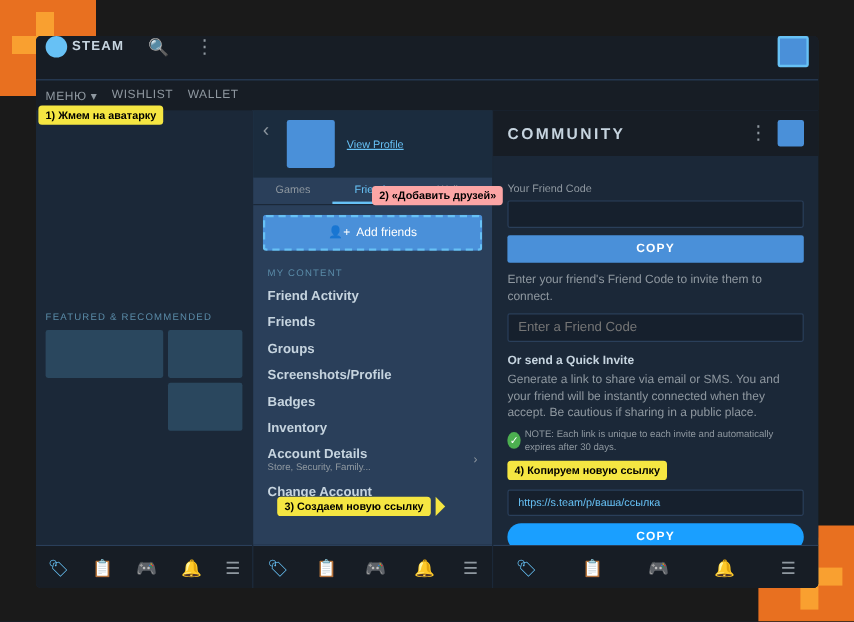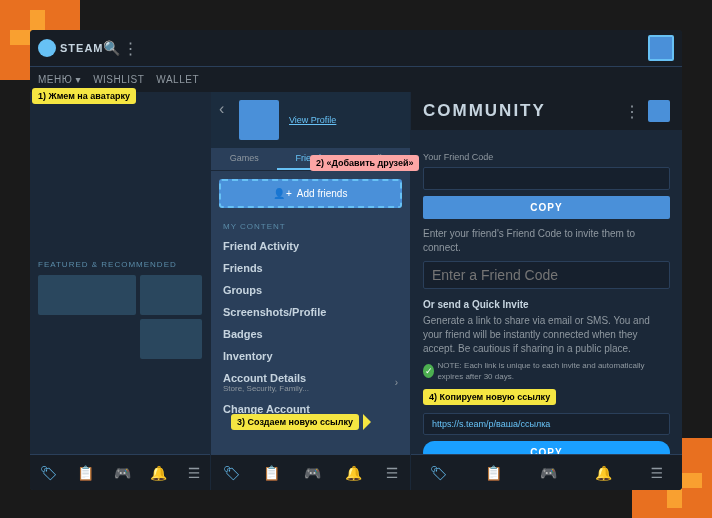--- a/index.html
+++ b/index.html
@@ -70,23 +70,23 @@
       flex-direction: column;
       z-index: 1;
       overflow: hidden;
     }
 
     
     .top-bar {
       background: #171d25;
       height: 36px;
       display: flex;
-      align-items: center;
+      align-items: flex-start;
       padding: 0 8px;
-      gap: 0;
+      gap: 20px;
       flex-shrink: 0;
     }
     .steam-logo {
       display: flex;
       align-items: center;
       gap: 4px;
     }
     .steam-icon {
       width: 18px; height: 18px;
       background: #67c1f5;
@@ -350,21 +350,21 @@
     .community-header {
       background: #171d25;
       padding: 8px 12px;
       display: flex;
       align-items: center;
       gap: 8px;
       flex-shrink: 0;
     }
     .community-title {
       color: #c6d4df;
-      font-size: 17px;
+      font-size: 13px;
       letter-spacing: 2px;
       text-transform: uppercase;
       font-weight: bold;
       flex: 1;
     }
     .community-more {
       color: #8f98a0;
       font-size: 16px;
       cursor: pointer;
     }
@@ -411,21 +411,21 @@
       cursor: pointer;
       text-transform: uppercase;
       margin-bottom: 8px;
     }
 
     .enter-code-input {
       width: 100%;
       background: #16202d;
       border: 1px solid #2a3f5a;
       color: #5a7a8a;
-      font-size: 14px;
+      font-size: 11px;
       padding: 5px 8px;
       border-radius: 2px;
       margin-bottom: 10px;
       outline: none;
     }
 
     .invite-desc {
       color: #8f98a0;
       font-size: 10px;
       line-height: 1.4;

